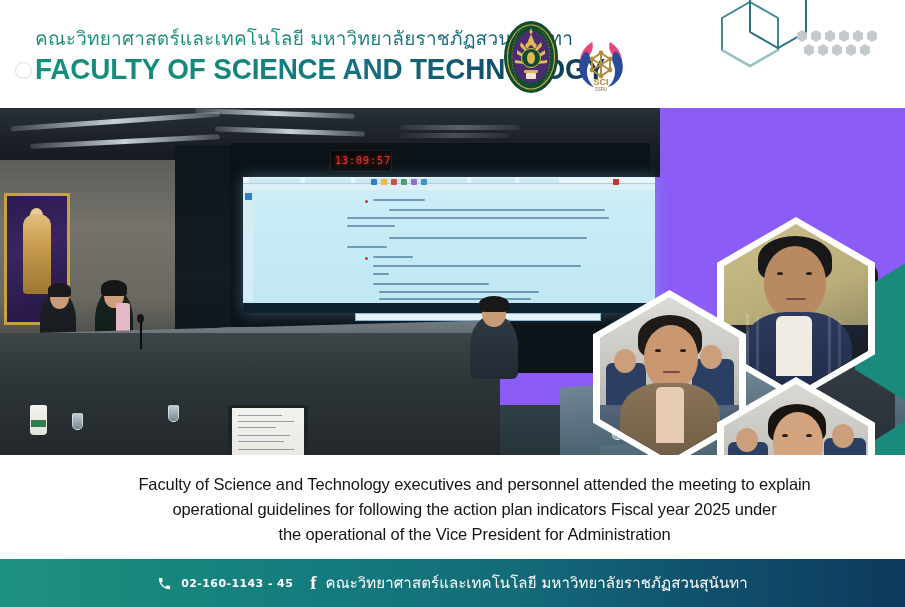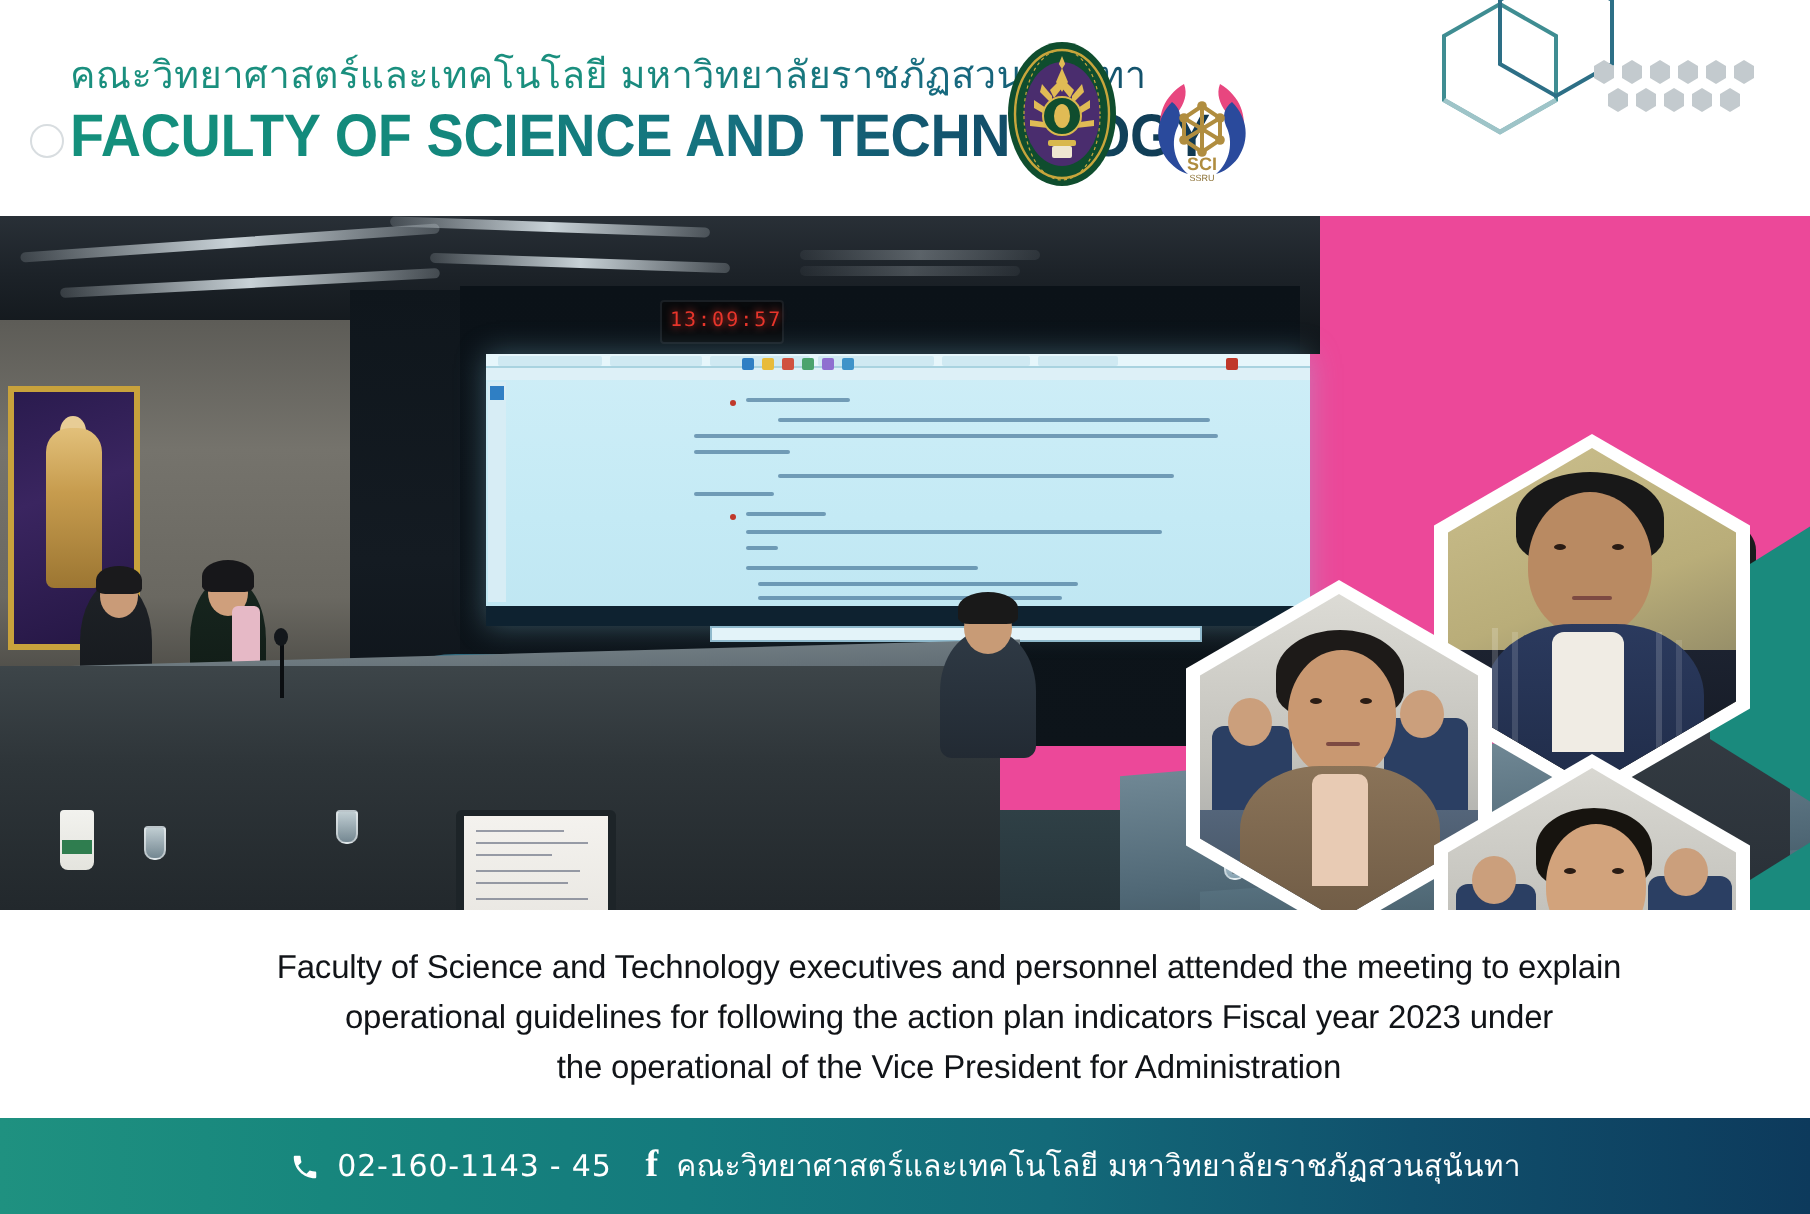--- a/index.html
+++ b/index.html
@@ -48,21 +48,21 @@
 
   
   .deco-hex-outline { position:absolute; }
   .deco-dots { position:absolute; left:796px; top:28px; width:96px; height:36px; }
 
   
   .photo-band { position:absolute; left:0; top:105px; width:905px; height:350px; overflow:hidden; background:#0c1116; }
   .photo-gap { position:absolute; left:0; top:105px; width:905px; height:3px; background:#fff; z-index:4;}
 
   
-  .room { position:absolute; inset:0; background:#ec4899; }
+  .room { position:absolute; inset:0; background:#8b5cf6; }
   .ceiling {
     position:absolute; left:0; top:0; width:660px; height:72px;
     background:linear-gradient(180deg,#2a3138 0%,#1c2228 45%,#0f1418 100%);
   }
   .ceiling-strip {
     position:absolute; height:5px; border-radius:3px;
     background:linear-gradient(90deg,rgba(225,235,240,.15),rgba(230,240,245,.85),rgba(225,235,240,.2));
   }
   .wall-left {
     position:absolute; left:0; top:55px; width:175px; height:185px;
@@ -213,22 +213,23 @@
   }
 
   
   .footer {
     position:absolute; left:0; bottom:0; width:905px; height:48px;
     background:linear-gradient(90deg,#1f9180 0%,#17867d 18%,#147a7d 38%,#136a79 58%,#10506c 78%,#0d3a5c 100%);
     display:flex; align-items:center; justify-content:center; gap:9px;
   }
   .f-phone-ic { width:15px; height:15px; fill:#fff; }
   .f-phone-tx {
-    color:#fff; font-size:15px; letter-spacing:.4px;
+    color:#fff; font-size:11px; letter-spacing:.4px;
     font-family:"DejaVu Sans", sans-serif;
+    font-weight:bold;
   }
   .f-fb {
     color:#fff; font-size:19px; font-weight:bold;
     font-family:"Liberation Serif", serif; margin-left:8px;
   }
   .f-fb-tx {
     color:#fff; font-size:15px; letter-spacing:.1px;
     font-family:"DejaVu Sans", sans-serif;
   }
 </style>
@@ -491,21 +492,21 @@
       <div class="f-eye" style="left:58px;top:50px;"></div>
       <div class="f-eye" style="left:82px;top:50px;"></div>
 
     </div>
   </div>
   <div class="photo-gap"></div>
 
   <div class="caption">
     <p>
       <span style="display: block;">Faculty of Science and Technology executives and personnel attended the meeting to explain</span>
-      <span style="display: block;">operational guidelines for following the action plan indicators  Fiscal year 2023 under</span>
+      <span style="display: block;">operational guidelines for following the action plan indicators  Fiscal year 2025 under</span>
       <span style="display: block;">the operational of the Vice President for Administration</span>
     </p>
   </div>
 
   <div class="footer">
     <svg class="f-phone-ic" viewBox="0 0 24 24">
       <path d="M6.6 10.8c1.4 2.8 3.8 5.1 6.6 6.6l2.2-2.2c.3-.3.7-.4 1-.2 1.2.4 2.4.6 3.6.6.6 0 1 .4 1 1V20c0 .6-.4 1-1 1C10.6 21 3 13.4 3 4c0-.6.4-1 1-1h3.5c.6 0 1 .4 1 1 0 1.3.2 2.5.6 3.6.1.3 0 .7-.2 1l-2.3 2.2z"></path>
     </svg>
     <span class="f-phone-tx">02-160-1143 - 45</span>
     <span class="f-fb">f</span>

